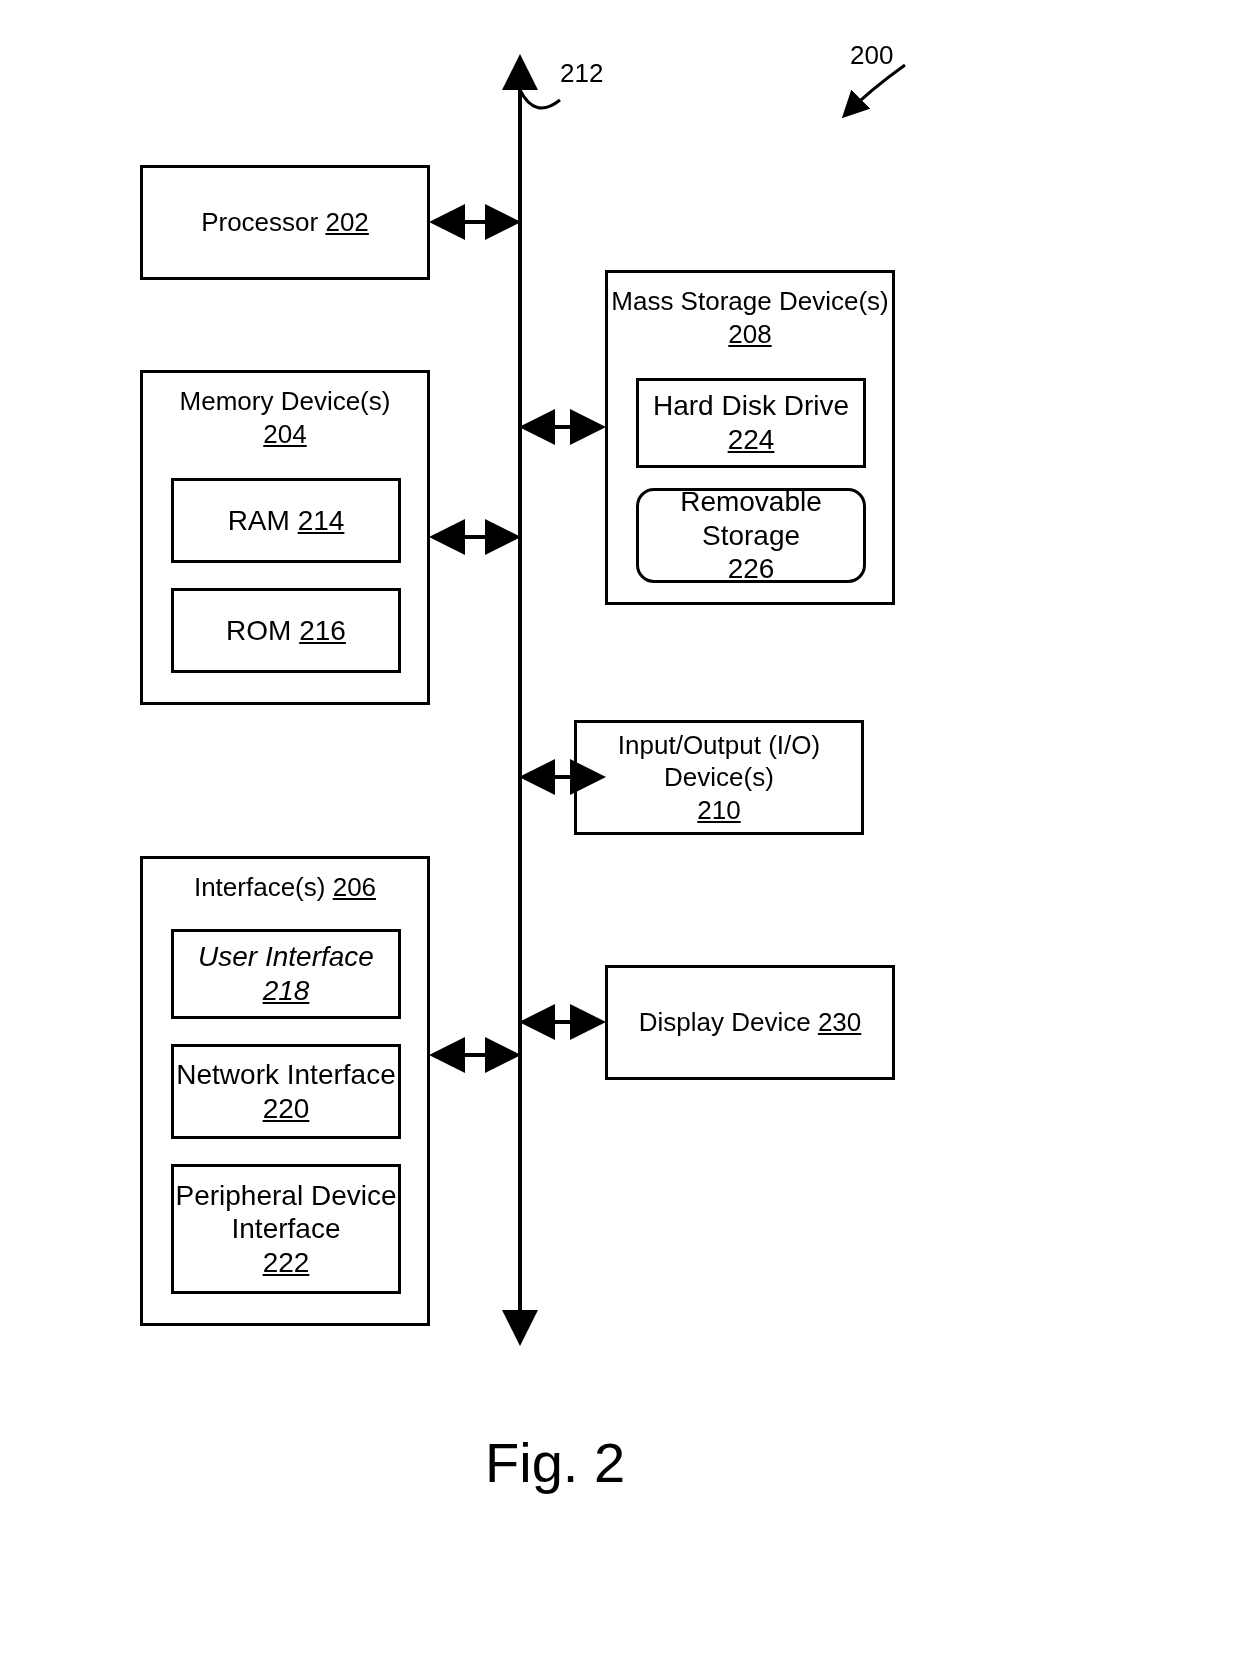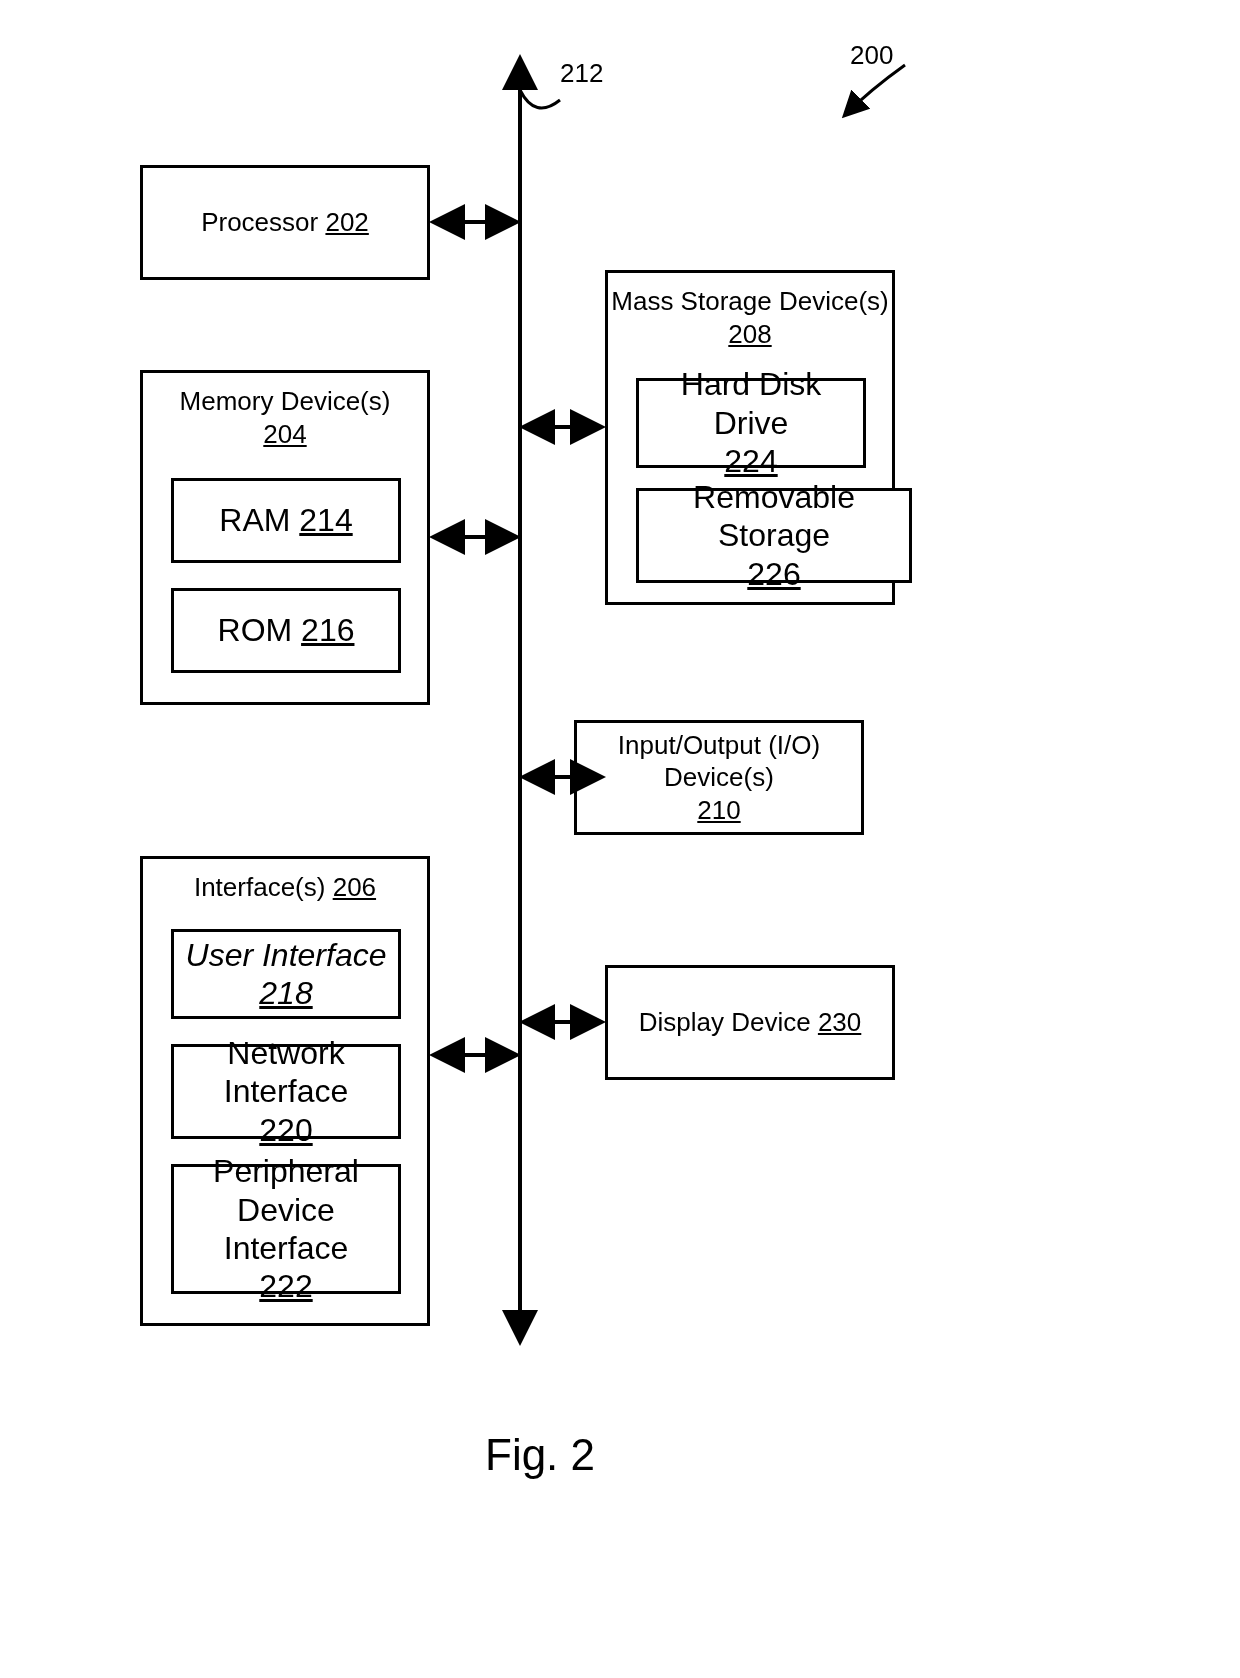--- a/index.html
+++ b/index.html
@@ -35,34 +35,34 @@
   }
   .inner {
     position: absolute;
     border: 3px solid #000;
     box-sizing: border-box;
     text-align: center;
     display: flex;
     flex-direction: column;
     align-items: center;
     justify-content: center;
-    font-size: 32px;
+    font-size: 28px;
     line-height: 1.2;
     background: #fff;
   }
   .ref {
     text-decoration: underline;
   }
   .label {
     position: absolute;
     font-size: 26px;
   }
   .figcap {
     position: absolute;
-    font-size: 44px;
+    font-size: 56px;
   }
   svg.overlay {
     position: absolute;
     left: 0; top: 0;
     width: 1240px;
     height: 1678px;
     pointer-events: none;
   }
 </style>
 </head>
@@ -112,21 +112,21 @@
 
   <div class="box" style="left:605px; top:260px; width:290px; height:335px;margin-top:10px;">
     <div class="title">
       <span>Mass Storage Device(s)</span>
     </div>
     <div><span class="ref">208</span></div>
     <div class="inner" style="left:28px; top:105px; width:230px; height:90px;">
       <div><span>Hard Disk Drive</span></div>
       <div><span class="ref">224</span></div>
     </div>
-    <div class="inner" style="left:28px; top:215px; width:276px; height:95px;">
+    <div class="inner" style="left:28px; top:215px; width:230px; height:95px;border-radius:18px;">
       <div><span>Removable Storage</span></div>
       <div><span class="ref">226</span></div>
     </div>
   </div>
 
   <div class="box center" style="left:574px; top:720px; width:290px; height:115px;">
     <div>
       <span>Input/Output (I/O) Device(s)</span>
     </div>
     <div><span class="ref">210</span></div>

